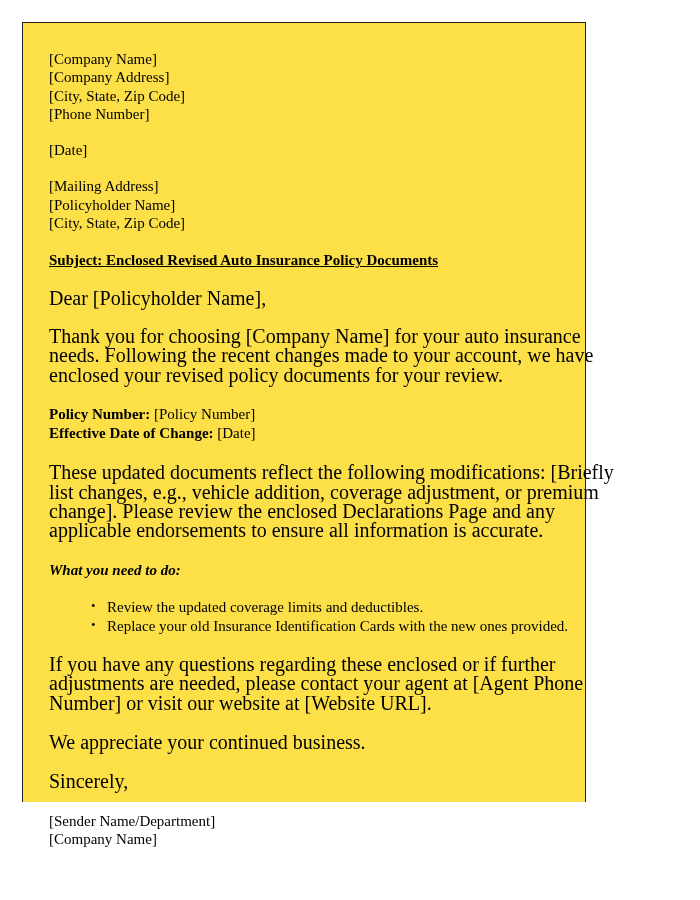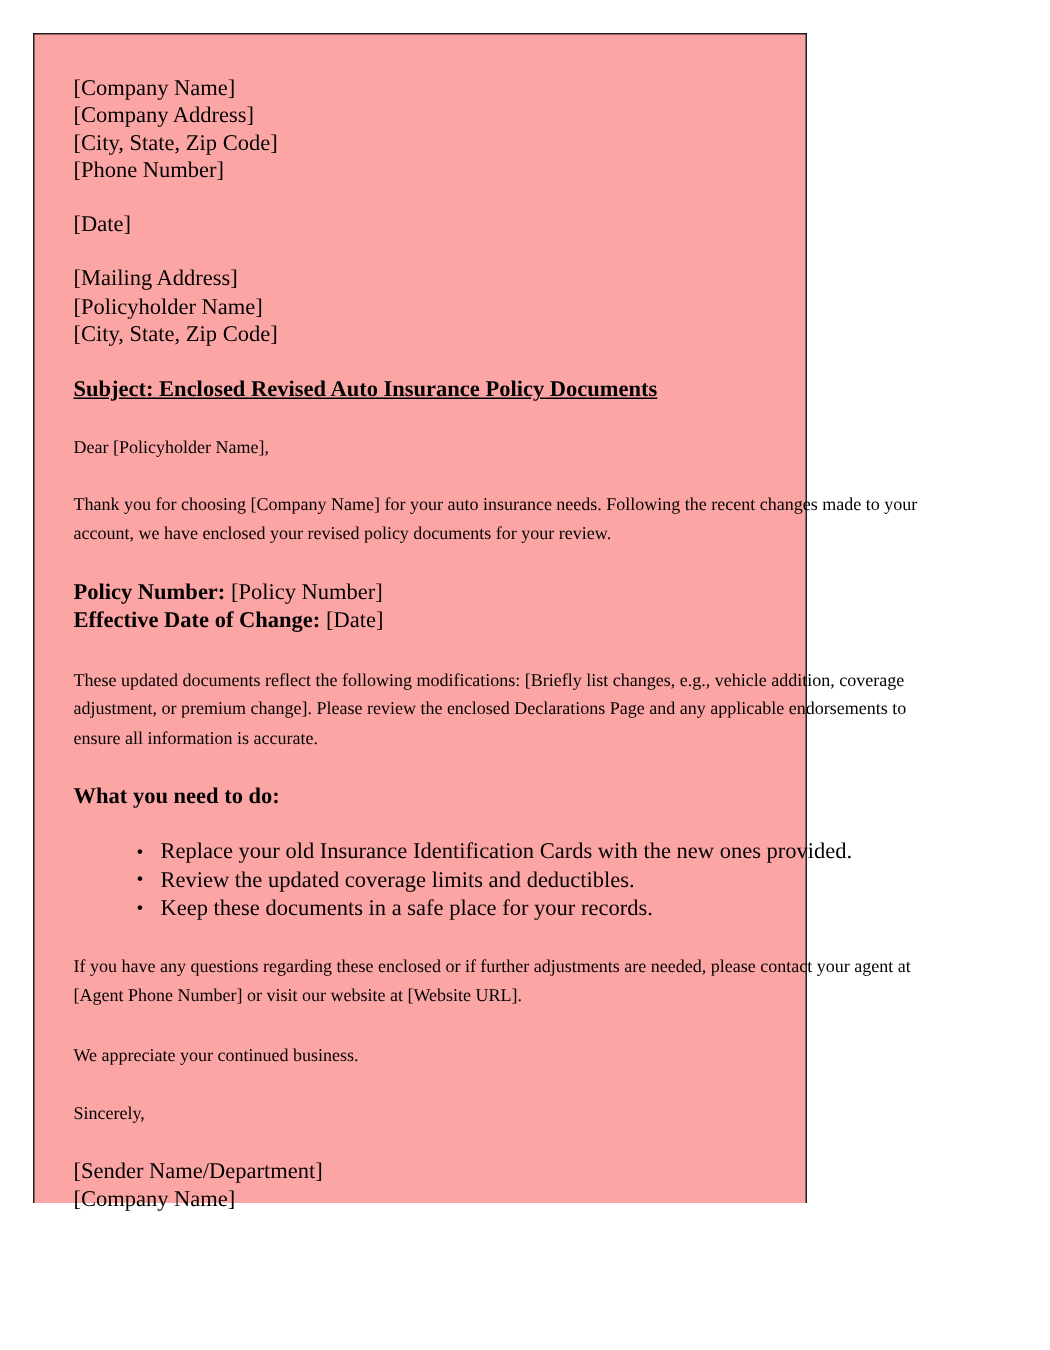--- a/index.html
+++ b/index.html
@@ -12,26 +12,26 @@
     background: #ffffff;
     font-family: "Liberation Serif", "DejaVu Serif", serif;
     color: #000000;
     overflow: hidden;
   }
 
   .page {
     position: absolute;
     left: 22px;
     top: 22px;
-    width: 516px;
+    width: 564px;
     height: 780px;
     border: 1.5px solid #231f20;
     border-bottom: none;
     box-sizing: border-box;
-    background: #fca5a5;
+    background: #fde047;
   }
 
   .letter {
     position: absolute;
     left: 26px;
     top: 27px;
     width: 586px;
   }
 
   .block {
@@ -48,38 +48,39 @@
   .gap-lg { height: 20px; }
 
   .subject {
     font-weight: bold;
     font-size: 15px;
     line-height: 18.3px;
     text-decoration: underline;
   }
 
   .para {
-    font-size: 12px;
+    font-size: 20px;
     line-height: 19.3px;
     text-align: left;
   }
 
   .keyline {
     font-size: 15px;
     line-height: 19.3px;
   }
   .keyline .lbl {
     font-weight: bold;
     text-align: right;
   }
 
   .heading {
     font-weight: bold;
     font-size: 15px;
     line-height: 18.3px;
+    font-style: italic;
   }
 
   ul.todo {
     margin: 0;
     padding: 0 0 0 42px;
     list-style: none;
   }
   ul.todo li {
     font-size: 15px;
     line-height: 18.6px;
@@ -148,23 +149,22 @@
 
     <div class="para">These updated documents reflect the following modifications: [Briefly list changes, e.g., vehicle addition, coverage adjustment, or premium change]. Please review the enclosed Declarations Page and any applicable endorsements to ensure all information is accurate.</div>
 
     <div class="gap-lg"></div>
 
     <div class="heading">What you need to do:</div>
 
     <div class="gap-md"></div>
 
     <ul class="todo">
+      <li>Review the updated coverage limits and deductibles.</li>
       <li>Replace your old Insurance Identification Cards with the new ones provided.</li>
-      <li>Review the updated coverage limits and deductibles.</li>
-      <li>Keep these documents in a safe place for your records.</li>
     </ul>
 
     <div class="gap-lg"></div>
 
     <div class="para">If you have any questions regarding these enclosed or if further adjustments are needed, please contact your agent at [Agent Phone Number] or visit our website at [Website URL].</div>
 
     <div class="gap-lg"></div>
 
     <div class="para">We appreciate your continued business.</div>
 

